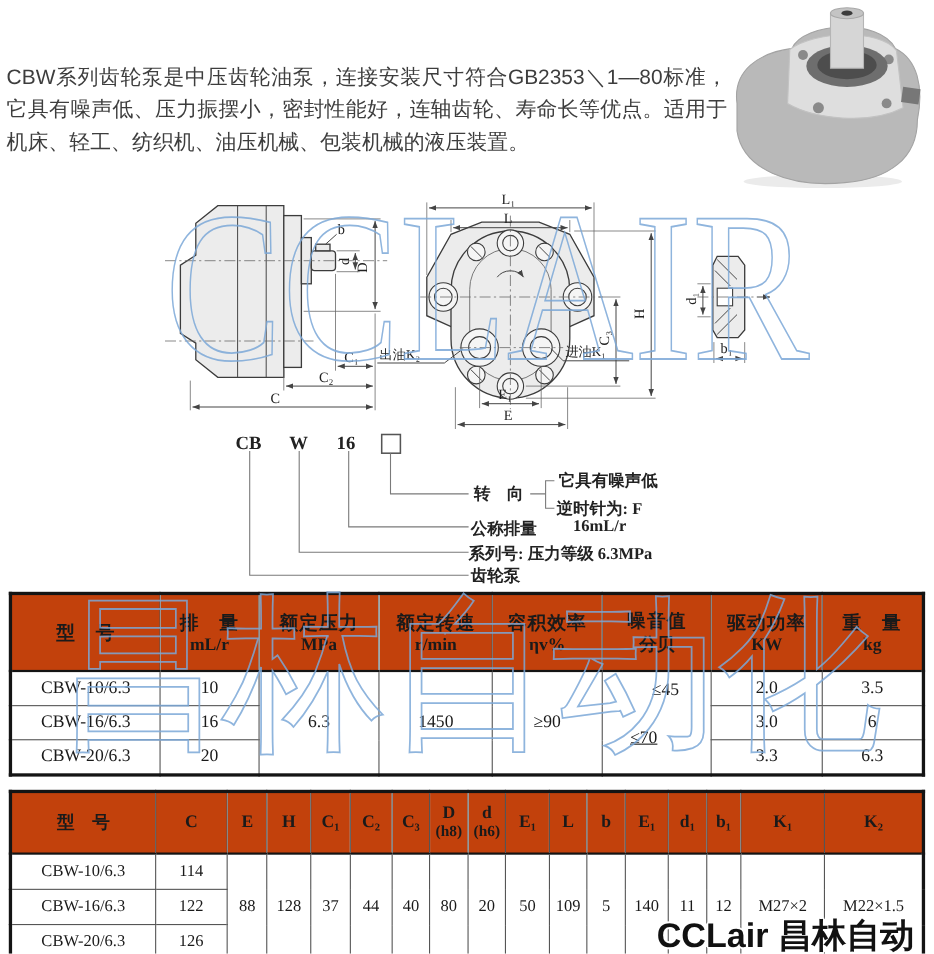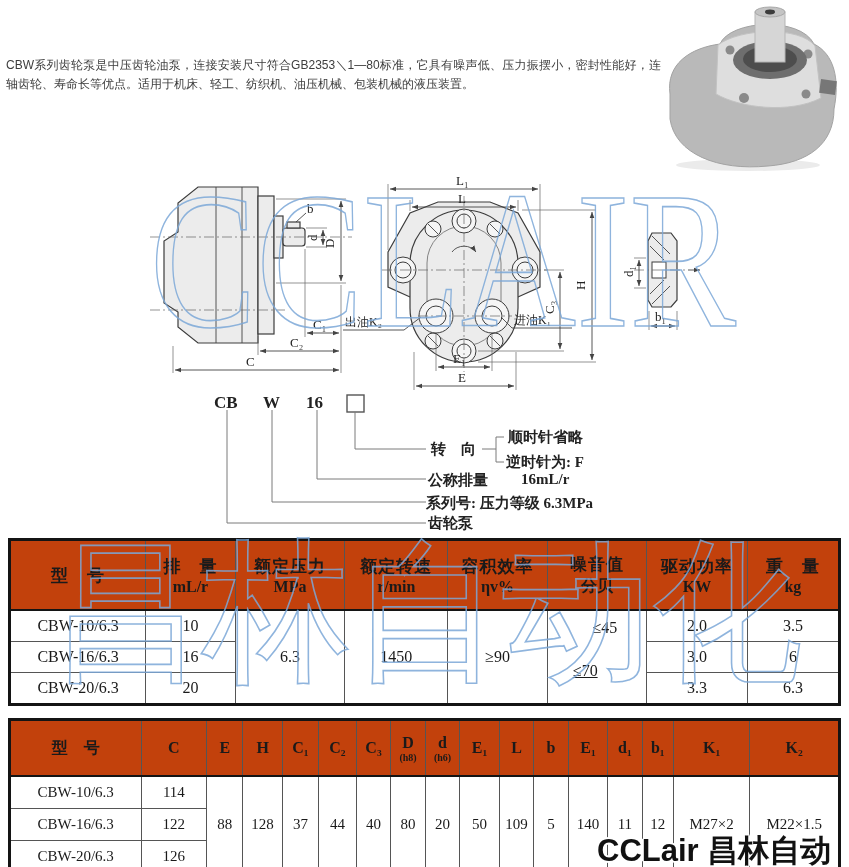--- a/index.html
+++ b/index.html
@@ -1,19 +1,19 @@
 <!DOCTYPE html>
 <html><head>
 <meta charset="utf-8">
 <style>
   html,body{margin:0;padding:0;background:#fff;}
   .page{position:relative;width:849px;height:867px;background:#fff;overflow:hidden;
         font-family:"Liberation Sans",sans-serif;color:#1a1a1a;}
   
-  .intro{position:absolute;left:6px;top:56px;width:655px;font-size:12px;line-height:1.55;
+  .intro{position:absolute;left:6px;top:56px;width:655px;font-size:19px;line-height:1.55;
          color:#3d3d3d;text-align:justify;}
   
   .drawings{position:absolute;left:55px;top:160px;width:700px;height:240px;}
   .drawings .outline{fill:#ececec;stroke:#3c3c3c;stroke-width:1.2;}
   .drawings .thin{stroke:#444;stroke-width:0.9;fill:none;}
   .drawings .ext{stroke:#666;stroke-width:0.7;}
   .drawings .dim{stroke:#444;stroke-width:0.9;marker-start:url(#ar);marker-end:url(#ar);}
   .drawings .cl{stroke:#666;stroke-width:0.7;stroke-dasharray:10 3 2 3;}
   .drawings .lab{font:13px "Liberation Serif",serif;fill:#222;}
   .drawings .labcn{font:12px "Liberation Serif",serif;fill:#222;}
@@ -37,21 +37,21 @@
         font-family:"Liberation Serif",serif;}
   table{border:3px solid #141414;}
   thead th{background:#c2410c;border-bottom:2px solid #141414;}
   .t1 thead th{height:66px;}
   .t1 td{height:28px;font-size:16px;}
   .t2 thead th{height:52px;}
   .t2 td{height:29px;font-size:15px;}
   .hm{font-size:17px;font-weight:bold;letter-spacing:1px;}
   .t2 .hm{font-size:16px;letter-spacing:0;}
   .hs{font-size:16px;font-weight:bold;}
-  .t2 .hs{font-size:10px;}
+  .t2 .hs{font-size:14px;}
   .noisecell{position:relative;}
   .noisecell div{position:absolute;transform:translateX(-50%);}
   .n1{left:58%;top:9%;}
   .n2{left:38%;top:55%;text-decoration:underline;}
   .brand{position:absolute;left:597px;top:830px;z-index:40;font-size:31px;font-weight:600;
          color:#111;font-family:"Liberation Sans",sans-serif;
          text-shadow:-2px 0 #fff,2px 0 #fff,0 -2px #fff,0 2px #fff,
                      -1px -1px #fff,1px 1px #fff,-1px 1px #fff,1px -1px #fff;}
   .photo{position:absolute;left:648px;top:2px;width:197px;height:174px;}
 </style>
@@ -211,21 +211,21 @@
       <polyline class="mc-line" points="72,18 72,110 226,110"></polyline>
       <polyline class="mc-line" points="117,18 117,87 226,87"></polyline>
       <polyline class="mc-line" points="155,20 155,57 226,57"></polyline>
       <polyline class="mc-line" points="282,57 296,57"></polyline>
       <polyline class="mc-line" points="304,45 296,45 296,70 304,70"></polyline>
     </svg>
     <span class="mc-code" style="left:14px;top:1px;">CB</span>
     <span class="mc-code" style="left:63px;top:1px;">W</span>
     <span class="mc-code" style="left:106px;top:1px;">16</span>
     <span class="mc-label" style="left:231px;top:48px;">转　向</span>
-    <span class="mc-label" style="left:308px;top:36px;">顺时针省略</span>
+    <span class="mc-label" style="left:308px;top:36px;">它具有噪声低</span>
     <span class="mc-label" style="left:306px;top:61px;">逆时针为: F</span>
     <span class="mc-label" style="left:228px;top:79px;">公称排量</span>
     <span class="mc-label" style="left:321px;top:79px;">16mL/r</span>
     <span class="mc-label" style="left:226px;top:102px;">系列号: 压力等级 6.3MPa</span>
     <span class="mc-label" style="left:228px;top:122px;">齿轮泵</span>
   </div>
 
   <div class="tblwrap" style="top:538px;">
     <table class="t1">
       <colgroup>

